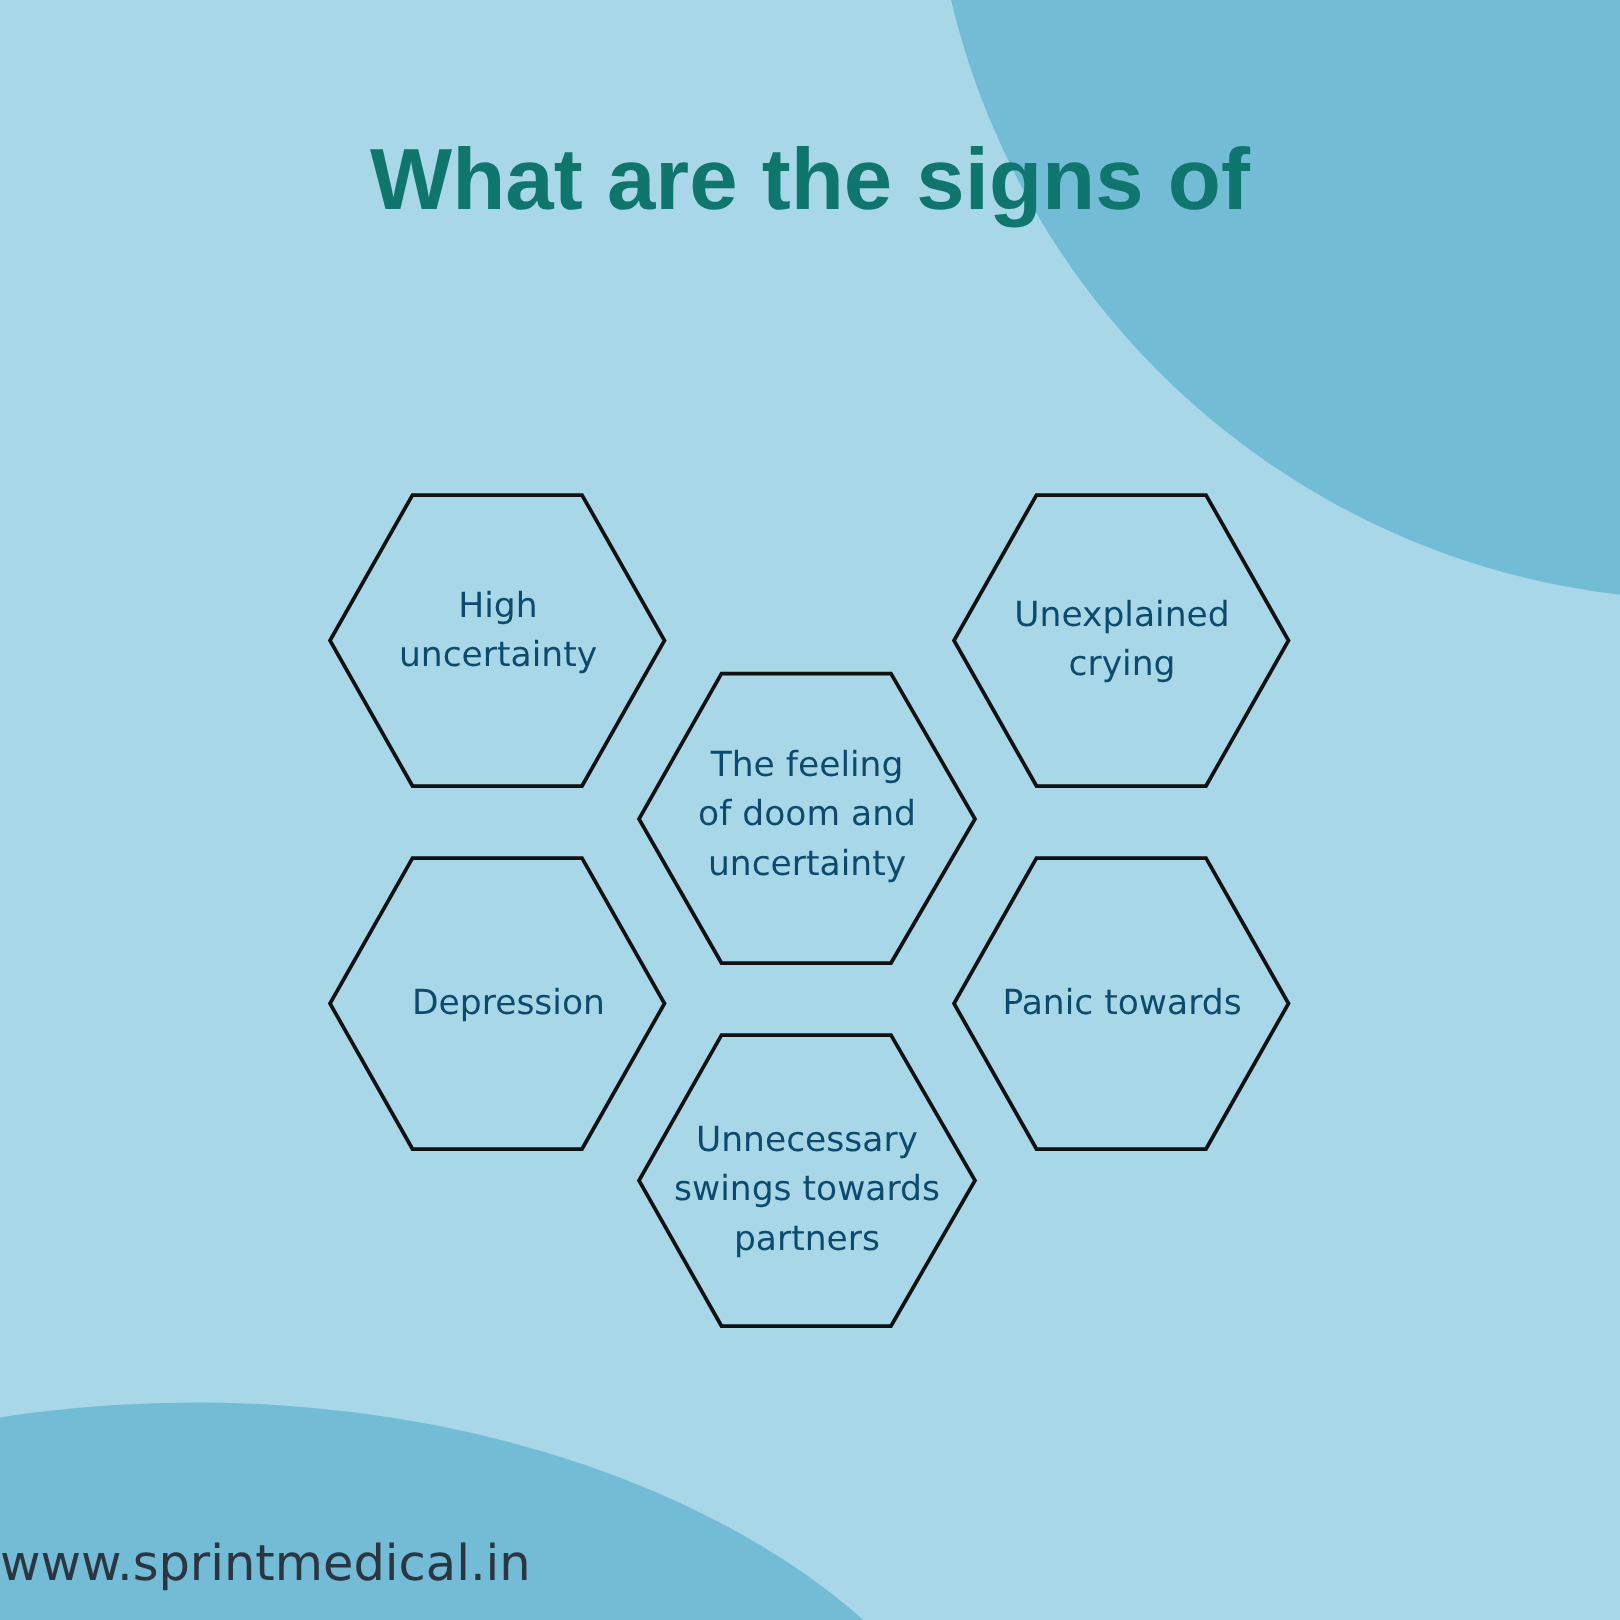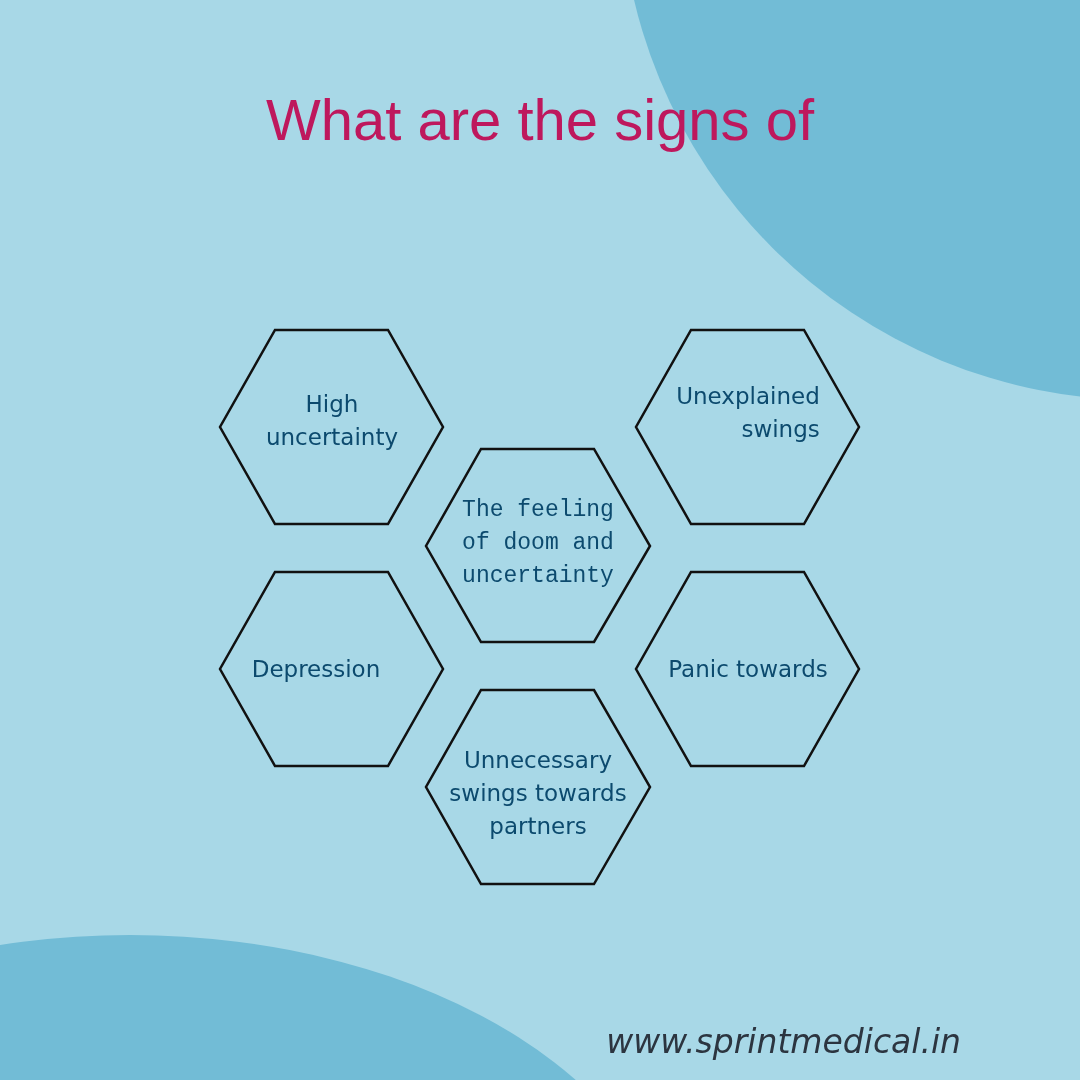--- a/index.html
+++ b/index.html
@@ -1,23 +1,23 @@
 <!DOCTYPE html>
 <html><head>
 <meta charset="utf-8">
 <style>
   html, body { margin:0; padding:0; }
   body { width:1080px; height:1080px; overflow:hidden; position:relative; background:#a8d8e7; font-family:"Liberation Sans", sans-serif; }
   .blob { position:absolute; border-radius:50%; background:#72bcd6; }
   .blob-tr { left:620px; top:-640px; width:1040px; height:1040px; }
   .blob-bl { left:-420px; top:935px; width:1100px; height:700px; }
-  .title { position:absolute; left:140px; top:88px; width:800px; text-align:center; color:#be185d; font-weight:normal; font-size:58px; line-height:64px; margin:0; }
+  .title { position:absolute; left:140px; top:88px; width:800px; text-align:center; color:#0f766e; font-weight:bold; font-size:58px; line-height:64px; margin:0; }
   svg.hexes { position:absolute; left:0; top:0; }
   .hex-label { position:absolute; display:flex; align-items:center; justify-content:center; text-align:center; color:#0c4a6e; font-size:25px; line-height:33px; width:200px; height:194px; font-family:"DejaVu Sans", sans-serif; font-size:23px; }
-  .footer { position:absolute; left:0; width:961px; top:1022px; text-align:right; color:#2c3540; font-size:33px; font-family:"DejaVu Sans", sans-serif;font-style:italic; }
+  .footer { position:absolute; left:0; width:961px; top:1022px; text-align:left; color:#2c3540; font-size:33px; font-family:"DejaVu Sans", sans-serif; }
 </style>
 </head>
 <body>
 
 <div class="blob blob-tr"></div>
 <div class="blob blob-bl"></div>
 
 <h1 class="title">
   <span>What are the signs of</span><br>
   <br>
@@ -30,27 +30,27 @@
     <polygon points="481,449 594,449 650,546 594,642 481,642 426,546"></polygon>
     <polygon points="275,572 388,572 443,669 388,766 275,766 220,669"></polygon>
     <polygon points="691,572 804,572 859,669 804,766 691,766 636,669"></polygon>
     <polygon points="481,690 594,690 650,787 594,884 481,884 426,787"></polygon>
   </g>
 </svg>
 
 <div class="hex-label" style="left:232px;top:324px;">
   <div><span>High</span><br><span>uncertainty</span></div>
 </div>
-<div class="hex-label" style="left:648px;top:316px;text-align:right;">
-  <div><span>Unexplained</span><br><span>swings</span></div>
+<div class="hex-label" style="left:648px;top:330px;">
+  <div><span>Unexplained</span><br><span>crying</span></div>
 </div>
-<div class="hex-label" style="left:438px;top:446px;font-family:Liberation Mono, monospace;">
+<div class="hex-label" style="left:438px;top:446px;">
   <div><span>The feeling</span><br><span>of doom and</span><br><span>uncertainty</span></div>
 </div>
-<div class="hex-label" style="left:216px;top:572px;">
+<div class="hex-label" style="left:239px;top:572px;">
   <div><span>Depression</span></div>
 </div>
 <div class="hex-label" style="left:648px;top:572px;">
   <div><span>Panic towards</span></div>
 </div>
 <div class="hex-label" style="left:438px;top:696px;">
   <div><span>Unnecessary</span><br><span>swings towards</span><br><span>partners</span></div>
 </div>
 
 <div class="footer">www.sprintmedical.in</div>

